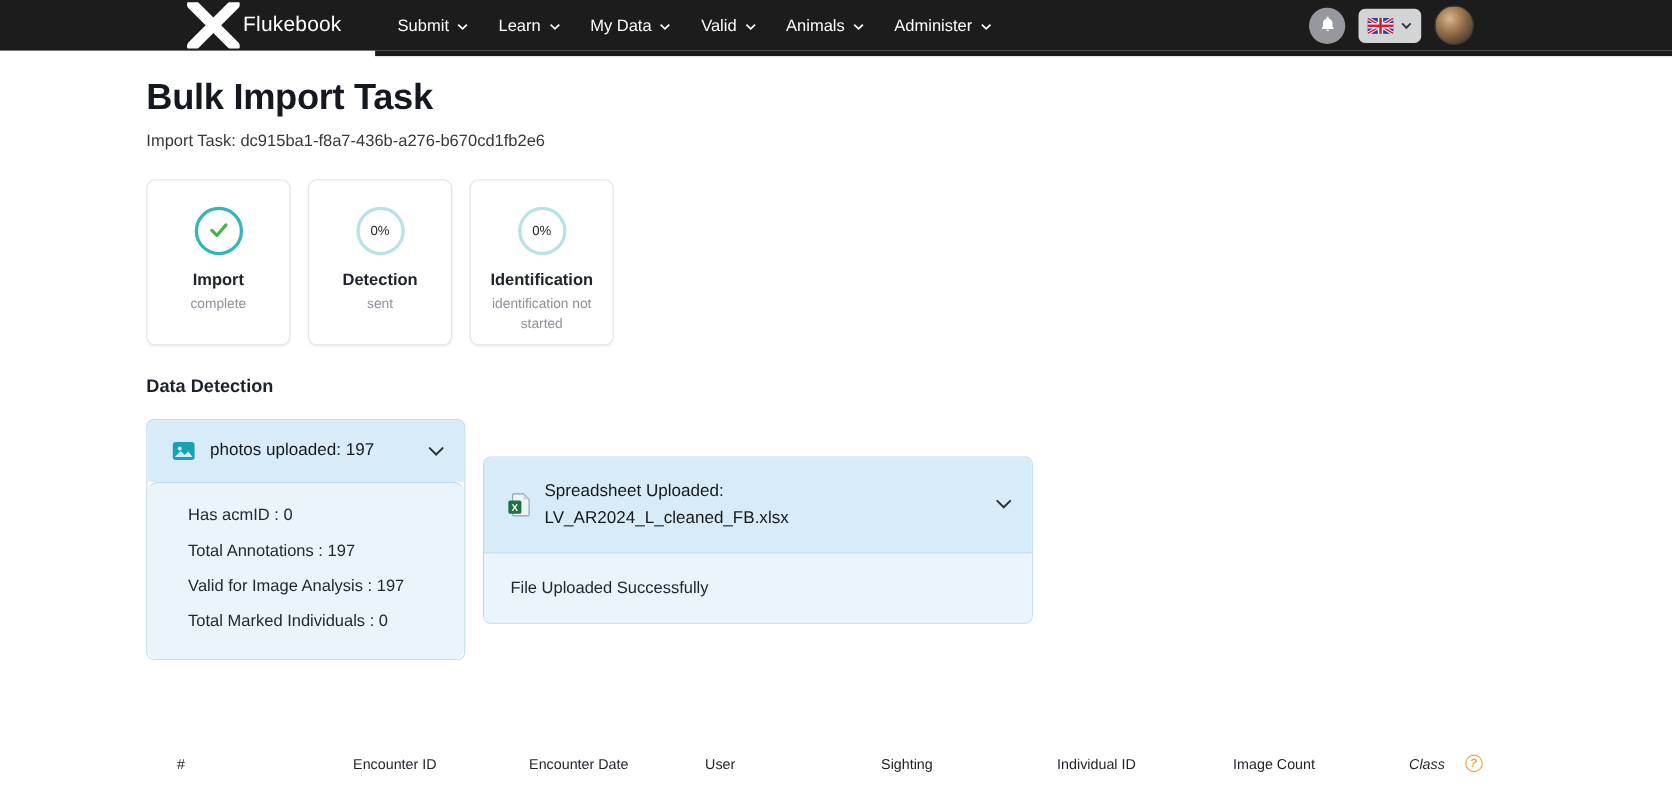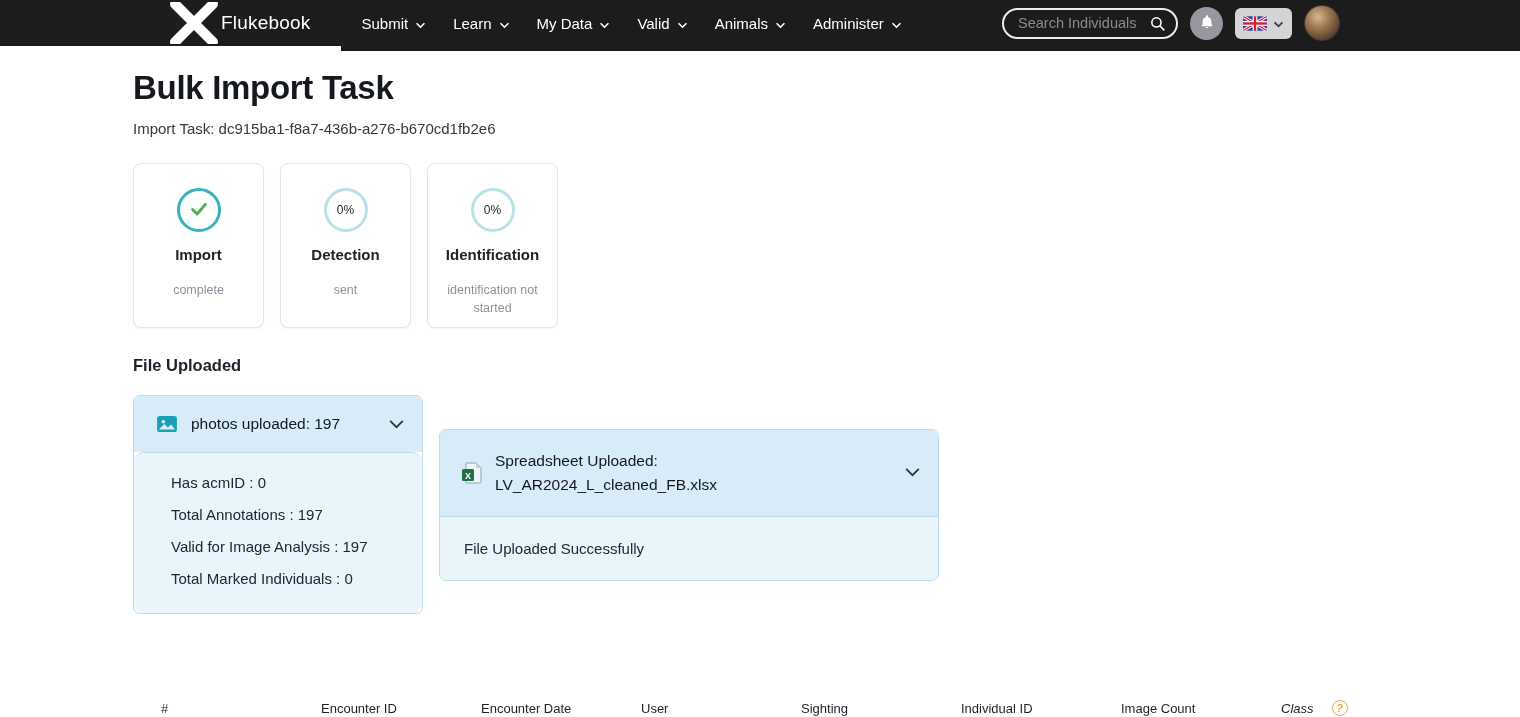--- a/index.html
+++ b/index.html
@@ -84,21 +84,21 @@
     padding: 24px 8px 10px; background: #fff;
   }
   .ring {
     width: 44px; height: 44px; border-radius: 50%;
     display: flex; align-items: center; justify-content: center;
     font-size: 12px; color: #24282e; flex-shrink: 0;
   }
   .ring-complete { border: 3px solid #35b5bb; }
   .ring-pending  { border: 3px solid #b8e2e8; }
   .card-label { margin-top: 14px; font-size: 15px; font-weight: 700; color: #20242b; }
-  .card-status { margin-top: 19px; font-size: 12.5px; color: #8d9199; text-align: center; line-height: 1.4; }
+  .card-status { margin-top: 5px; font-size: 12.5px; color: #8d9199; text-align: center; line-height: 1.4; }
 
   .section-title { margin-top: 28px; font-size: 16.5px; font-weight: 700; color: #1d2129; }
 
   .panels { display: flex; gap: 16px; margin-top: 20px; align-items: center; }
   .panel { border: 1px solid #bedcec; border-radius: 7px; overflow: hidden; }
   .panel-photos { width: 290px; }
   .panel-sheet { width: 500px; }
   .panel-header {
     background: #d7ecf8;
     display: flex; align-items: center; gap: 13px;
@@ -174,29 +174,20 @@
     </div>
     <div class="nav-item">
       <span>Administer</span>
       <span><svg width="11" height="7" viewBox="0 0 12 8" fill="none" stroke="#fff" stroke-width="1.8">
             <path d="M1.5 1.5 L6 6 L10.5 1.5"></path>
           </svg></span>
     </div>
   </nav>
 
   <div class="nav-right">
-    <div class="search-pill">
-      <input type="text" placeholder="Search Individuals" style="">
-      <span class="search-icon">
-        <svg width="17" height="17" viewBox="0 0 24 24" fill="none" stroke="#fff" stroke-width="2.2" stroke-linecap="round">
-          <circle cx="10.5" cy="10.5" r="6.5"></circle>
-            <line x1="15.6" y1="15.6" x2="21" y2="21"></line>
-        </svg>
-      </span>
-    </div>
     <button class="bell-btn">
       <span>
         <svg width="16" height="18" viewBox="0 0 24 24" fill="#ffffff">
           <path d="M12 2c-.83 0-1.5.67-1.5 1.5v.84C7.6 5.06 5.5 7.62 5.5 10.7v4.6L4 17.4v1.1h16v-1.1l-1.5-2.1v-4.6c0-3.08-2.1-5.64-5-6.36V3.5C13.5 2.67 12.83 2 12 2zM9.8 19.6a2.3 2.3 0 0 0 4.4 0z"></path>
         </svg>
       </span>
     </button>
     <div class="lang-select">
       <span class="flag-wrap">
         <svg width="24" height="15" viewBox="0 0 60 36">
@@ -248,21 +239,21 @@
 
     <div class="card">
       <div class="ring ring-pending">
         <span>0%</span>
       </div>
       <div class="card-label">Identification</div>
       <div class="card-status">identification not started</div>
     </div>
   </div>
 
-  <h2 class="section-title">File Uploaded</h2>
+  <h2 class="section-title">Data Detection</h2>
 
   <div class="panels">
 
     <div class="panel panel-photos">
       <div class="panel-header">
         <span class="p-icon">
           <svg width="22" height="18" viewBox="0 0 24 20">
             <rect x="1" y="1" width="22" height="18" rx="3" fill="#18a0b5"></rect>
             <circle cx="8" cy="7.5" r="2" fill="#d7ecf8"></circle>
             <path d="M3 16 L9 10 L13 14 L16.5 10.5 L21 16 Z" fill="#d7ecf8"></path>

